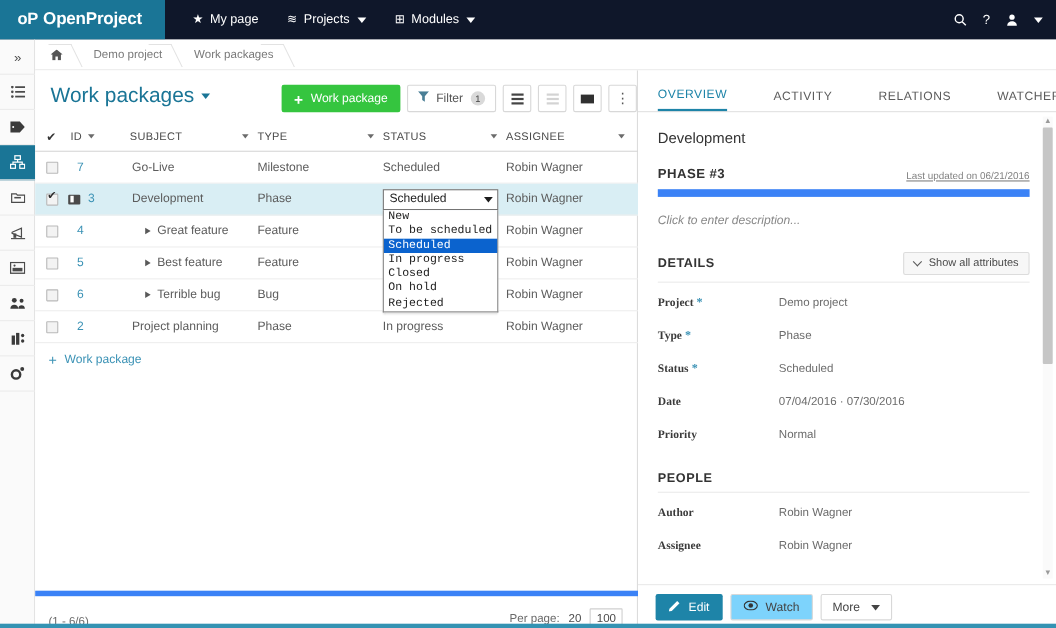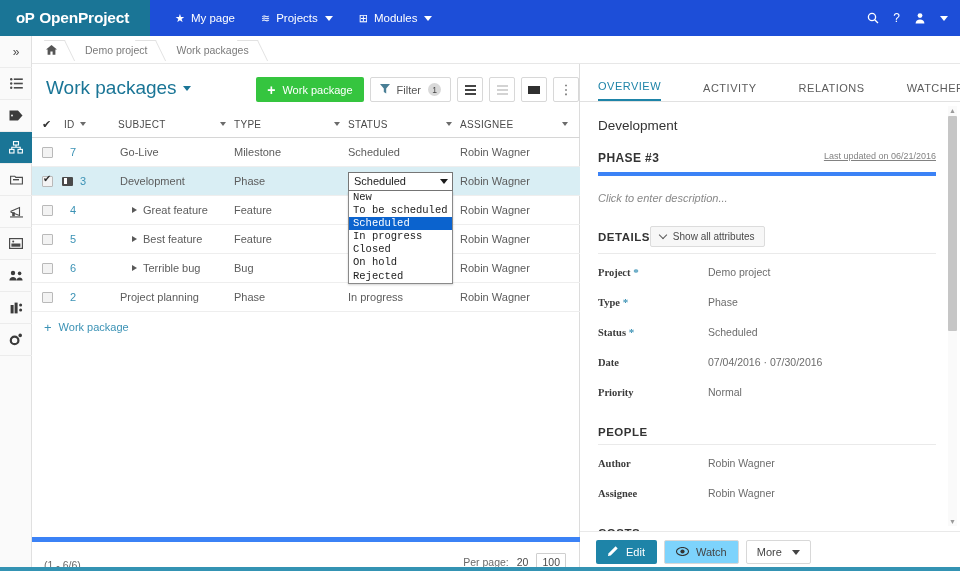--- a/index.html
+++ b/index.html
@@ -12,21 +12,21 @@
   #app {
     position: relative;
     width: 960px; height: 571px;
     background: #fff;
   }
 
   
   .topbar {
     position: absolute; top: 0; left: 0;
     width: 960px; height: 36px;
-    background: #1d4ed8;
+    background: #0f172a;
     display: flex; align-items: center;
   }
   .logo-block {
     width: 150px; height: 36px;
     background: #1a7596;
     display: flex; align-items: center;
     padding-left: 16px;
   }
   .logo-mark {
     display: inline-block;
@@ -328,31 +328,31 @@
   }
   .det-tab.active { color: #1e84a8; border-bottom: 2px solid #1e84a8; }
   .det-body {
     position: absolute; top: 40px; left: 0;
     width: 380px; height: 427px;
     overflow: hidden;
     padding: 14px 24px 0 18px;
   }
   .det-subject { font-size: 13.5px; color: #333; margin-bottom: 18px; }
   .det-phaserow {
-    display: flex; align-items: flex-start; justify-content: space-between;
-    border-bottom: 4px solid #3b82f6; padding-bottom: 7px;
+    display: flex; align-items: flex-end; justify-content: space-between;
+    border-bottom: 7px solid #3b82f6; padding-bottom: 7px;
   }
   .det-phase { font-size: 12px; font-weight: bold; color: #333; letter-spacing: 0.4px;}
   .det-updated { font-size: 9px; color: #828282; text-decoration: underline; }
   .det-desc {
     font-size: 11px; color: #888; font-style: italic;
     margin-top: 16px;
   }
   .sect-head {
-    display: flex; align-items: center; 
+    display: flex; align-items: center; justify-content: space-between;
     margin-top: 22px;
     border-bottom: 1px solid #eaeaea; padding-bottom: 6px;
   }
   .sect-title { font-size: 11.5px; font-weight: bold; color: #333; letter-spacing: 0.5px; }
   .btn-attrs {
     background: #f7f7f7; border: 1px solid #dcdcdc; border-radius: 2px;
     height: 21px; padding: 0 9px;
     font-size: 10px; color: #4a4a4a; cursor: pointer;
     display: flex; align-items: center; gap: 7px;
     font-family: inherit;

